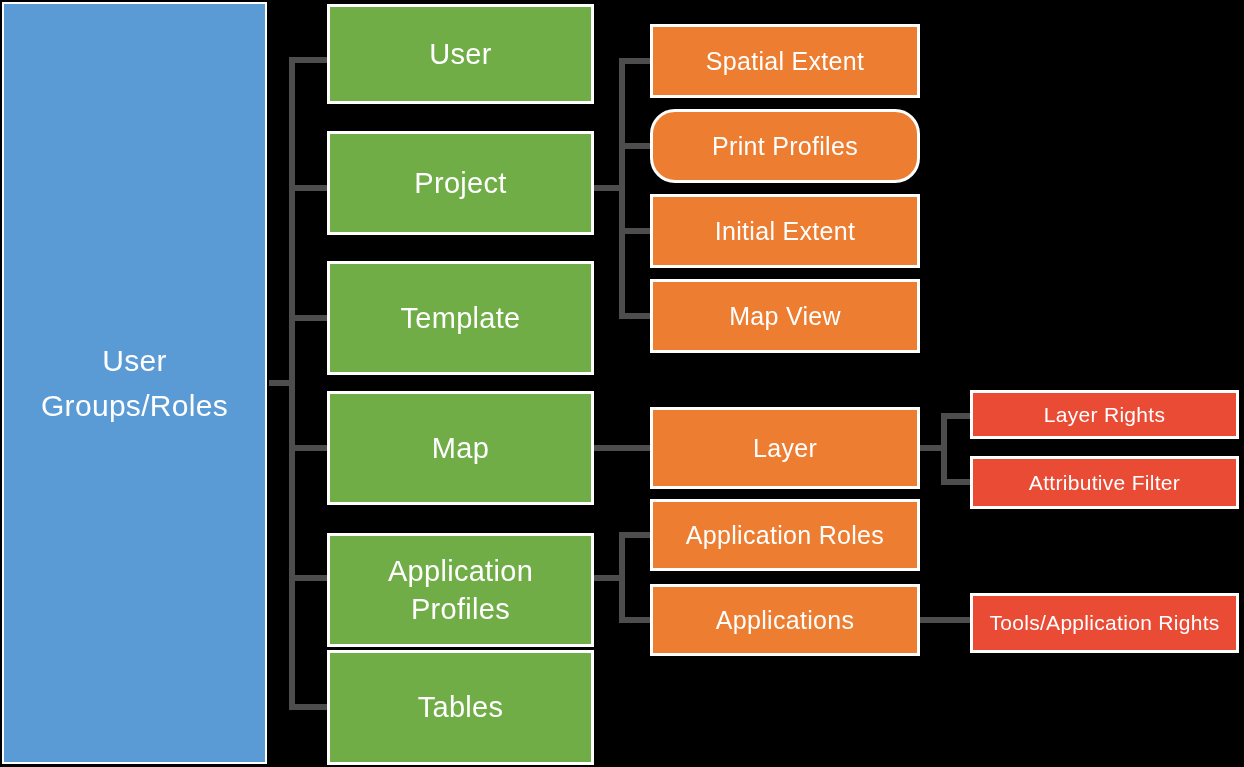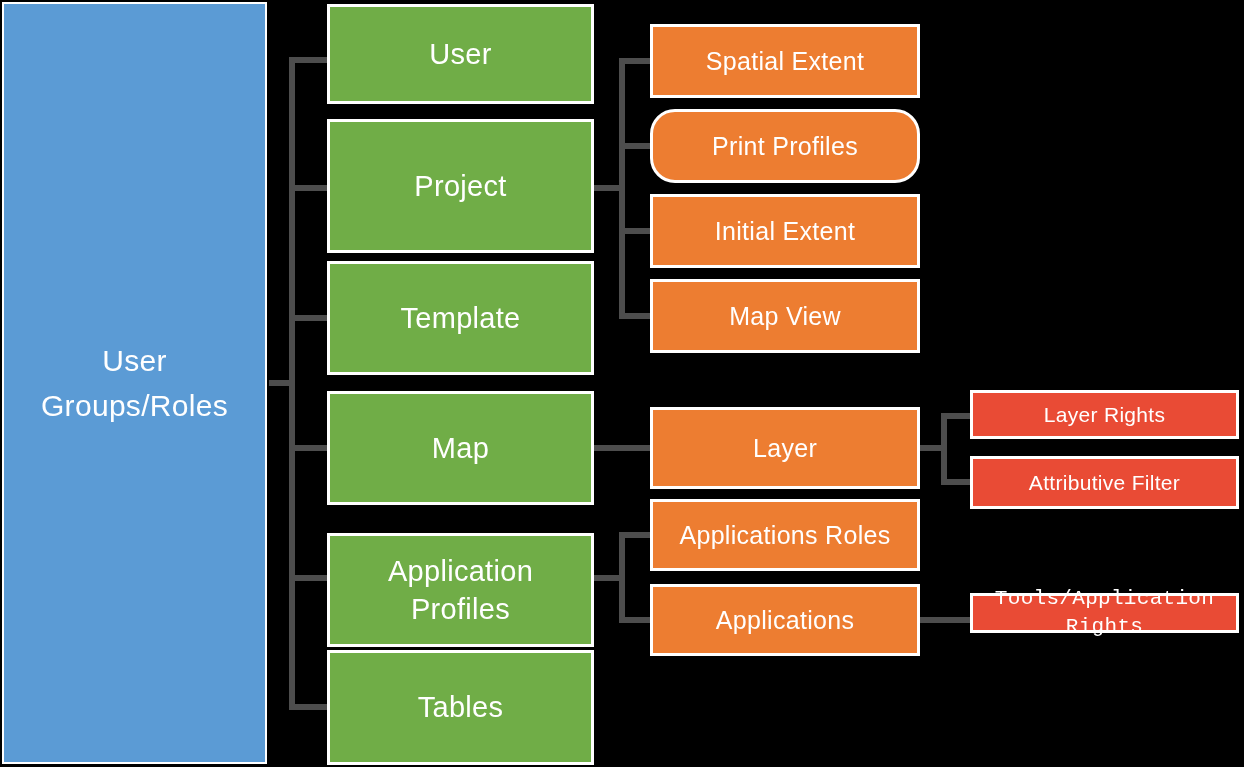--- a/index.html
+++ b/index.html
@@ -93,21 +93,21 @@
 
   <div class="conn" style="left:920px;top:617px;width:50px;height:6px;"></div>
 
   <div class="node node-root">
     <span>User Groups/Roles</span>
   </div>
 
   <div class="node node-l1" style="top:4px;height:100px;">
     <span>User</span>
   </div>
-  <div class="node node-l1" style="top:119px;height:134px;">
+  <div class="node node-l1" style="top:131px;height:104px;">
     <span>Project</span>
   </div>
   <div class="node node-l1" style="top:261px;height:114px;">
     <span>Template</span>
   </div>
   <div class="node node-l1" style="top:391px;height:114px;">
     <span>Map</span>
   </div>
   <div class="node node-l1" style="top:533px;height:114px;">
     <span>Application Profiles</span>
@@ -125,29 +125,29 @@
   <div class="node node-l2" style="top:194px;height:74px;">
     <span>Initial Extent</span>
   </div>
   <div class="node node-l2" style="top:279px;height:74px;">
     <span>Map View</span>
   </div>
   <div class="node node-l2" style="top:407px;height:82px;">
     <span>Layer</span>
   </div>
   <div class="node node-l2" style="top:499px;height:72px;">
-    <span>Applications Roles</span>
+    <span>Application Roles</span>
   </div>
   <div class="node node-l2" style="top:584px;height:72px;">
     <span>Applications</span>
   </div>
 
   <div class="node node-l3" style="top:390px;height:49px;">
     <span>Layer Rights</span>
   </div>
   <div class="node node-l3" style="top:456px;height:53px;">
     <span>Attributive Filter</span>
   </div>
-  <div class="node node-l3" style="top:593px;height:40px;font-family:Liberation Mono, monospace;">
+  <div class="node node-l3" style="top:593px;height:60px;">
     <span>Tools/Application Rights</span>
   </div>
 
 </div>
 
 </body></html>

